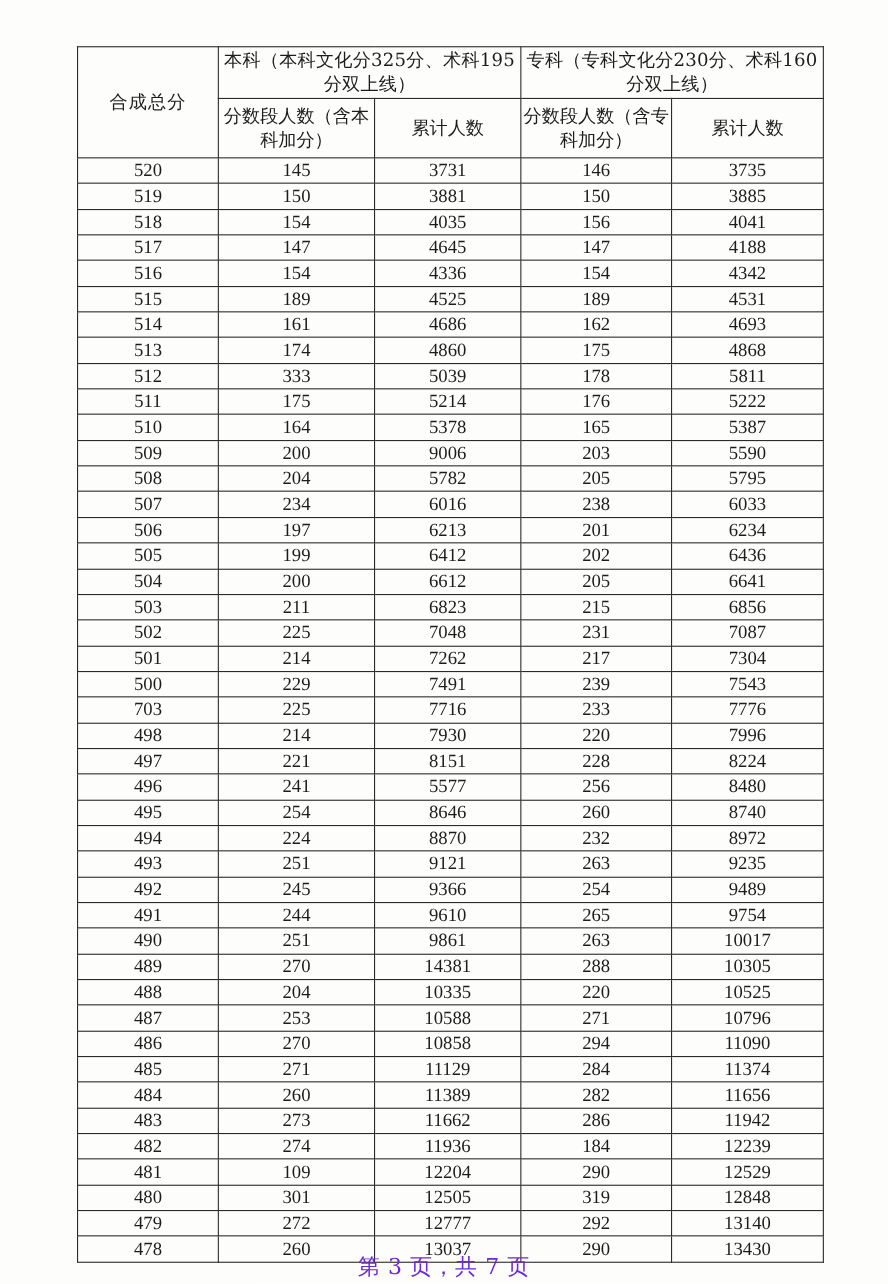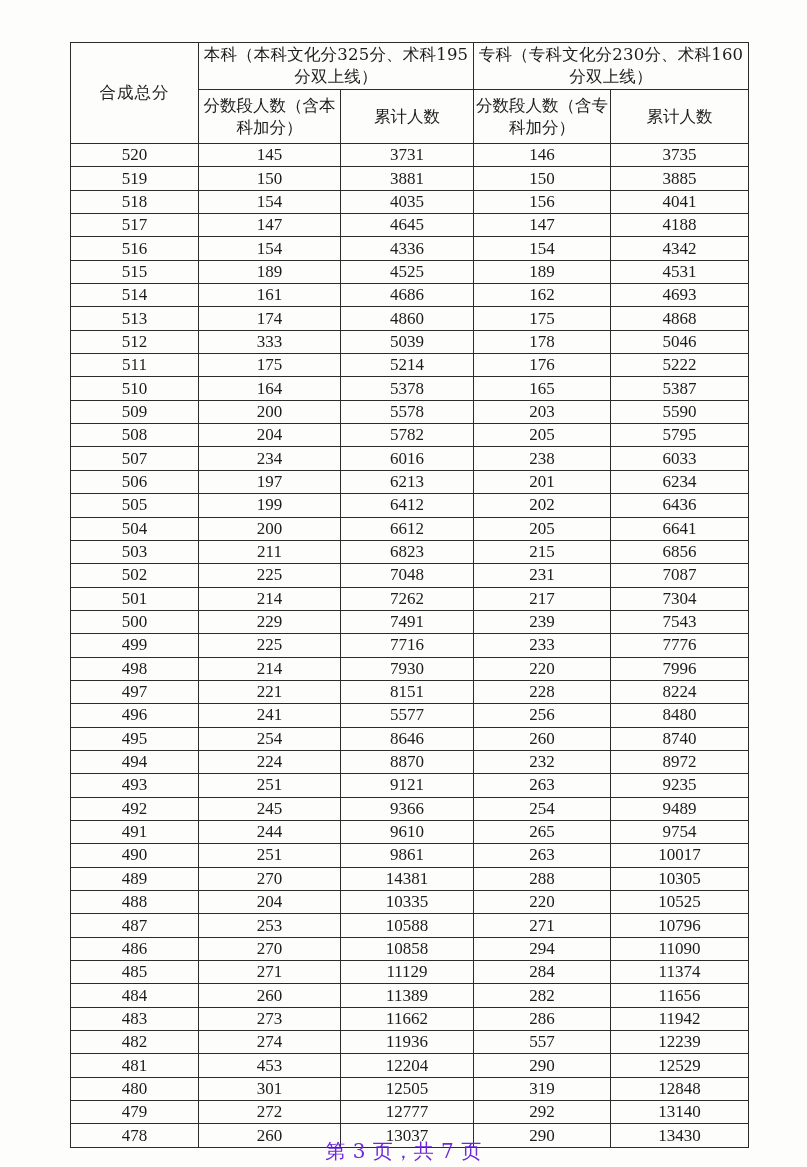--- a/index.html
+++ b/index.html
@@ -176,40 +176,40 @@
           <td>174</td>
           <td>4860</td>
           <td>175</td>
           <td>4868</td>
         </tr>
         <tr>
           <td>512</td>
           <td>333</td>
           <td>5039</td>
           <td>178</td>
-          <td>5046</td>
+          <td>5811</td>
         </tr>
         <tr>
           <td>511</td>
           <td>175</td>
           <td>5214</td>
           <td>176</td>
           <td>5222</td>
         </tr>
         <tr>
           <td>510</td>
           <td>164</td>
           <td>5378</td>
           <td>165</td>
           <td>5387</td>
         </tr>
         <tr>
           <td>509</td>
           <td>200</td>
-          <td>5578</td>
+          <td>9006</td>
           <td>203</td>
           <td>5590</td>
         </tr>
         <tr>
           <td>508</td>
           <td>204</td>
           <td>5782</td>
           <td>205</td>
           <td>5795</td>
         </tr>
@@ -263,21 +263,21 @@
           <td>7304</td>
         </tr>
         <tr>
           <td>500</td>
           <td>229</td>
           <td>7491</td>
           <td>239</td>
           <td>7543</td>
         </tr>
         <tr>
-          <td>499</td>
+          <td>703</td>
           <td>225</td>
           <td>7716</td>
           <td>233</td>
           <td>7776</td>
         </tr>
         <tr>
           <td>498</td>
           <td>214</td>
           <td>7930</td>
           <td>220</td>
@@ -385,26 +385,26 @@
           <td>483</td>
           <td>273</td>
           <td>11662</td>
           <td>286</td>
           <td>11942</td>
         </tr>
         <tr>
           <td>482</td>
           <td>274</td>
           <td>11936</td>
-          <td>557</td>
+          <td>184</td>
           <td>12239</td>
         </tr>
         <tr>
           <td>481</td>
-          <td>453</td>
+          <td>109</td>
           <td>12204</td>
           <td>290</td>
           <td>12529</td>
         </tr>
         <tr>
           <td>480</td>
           <td>301</td>
           <td>12505</td>
           <td>319</td>
           <td>12848</td>

